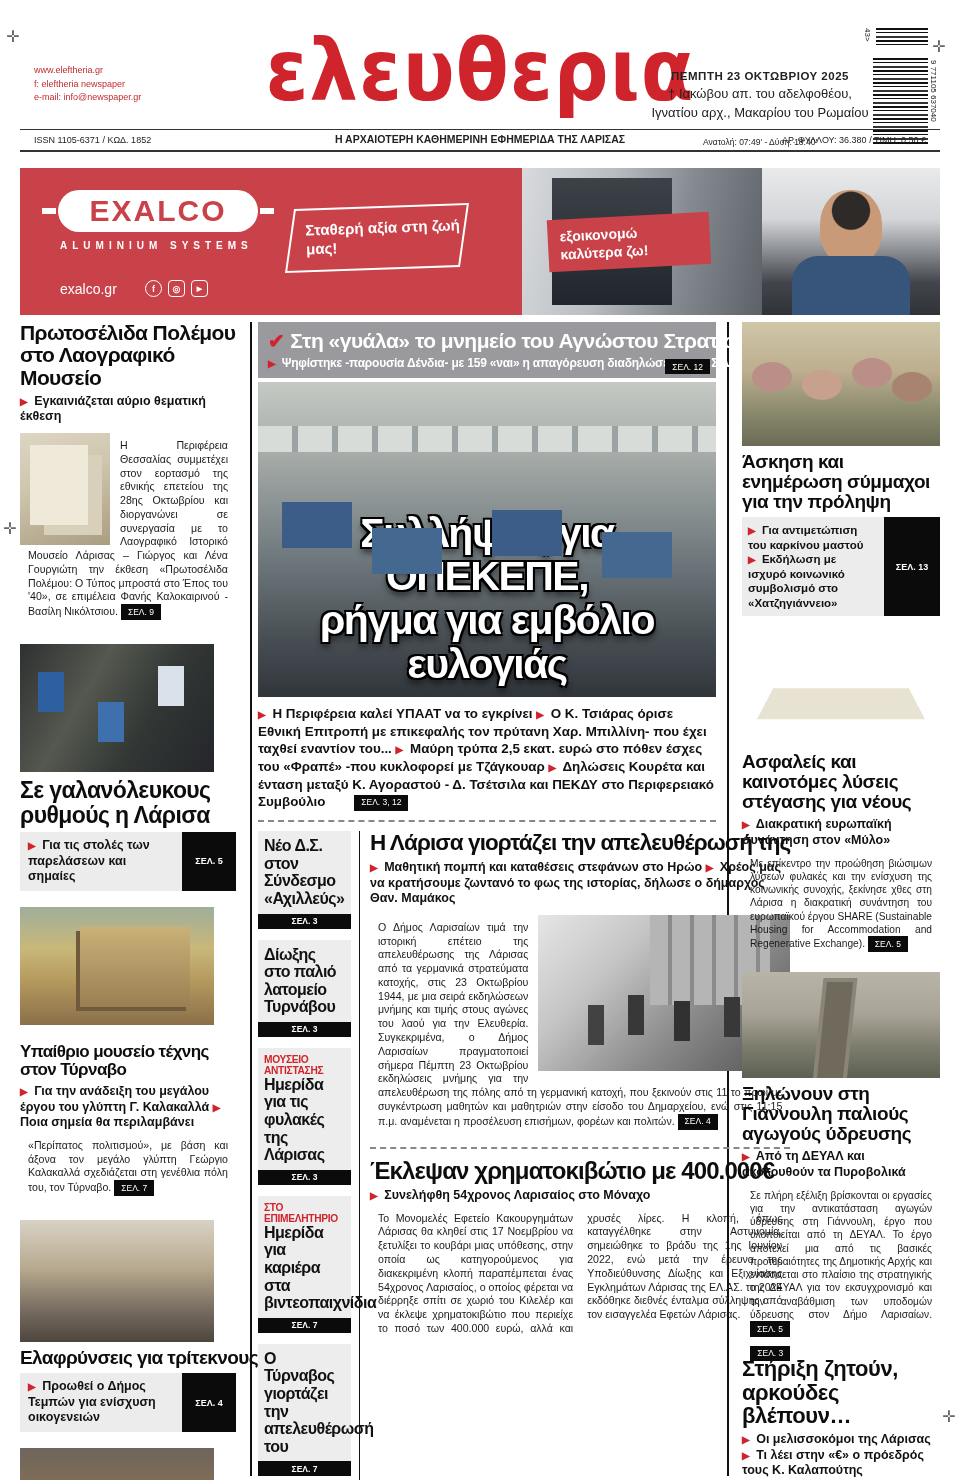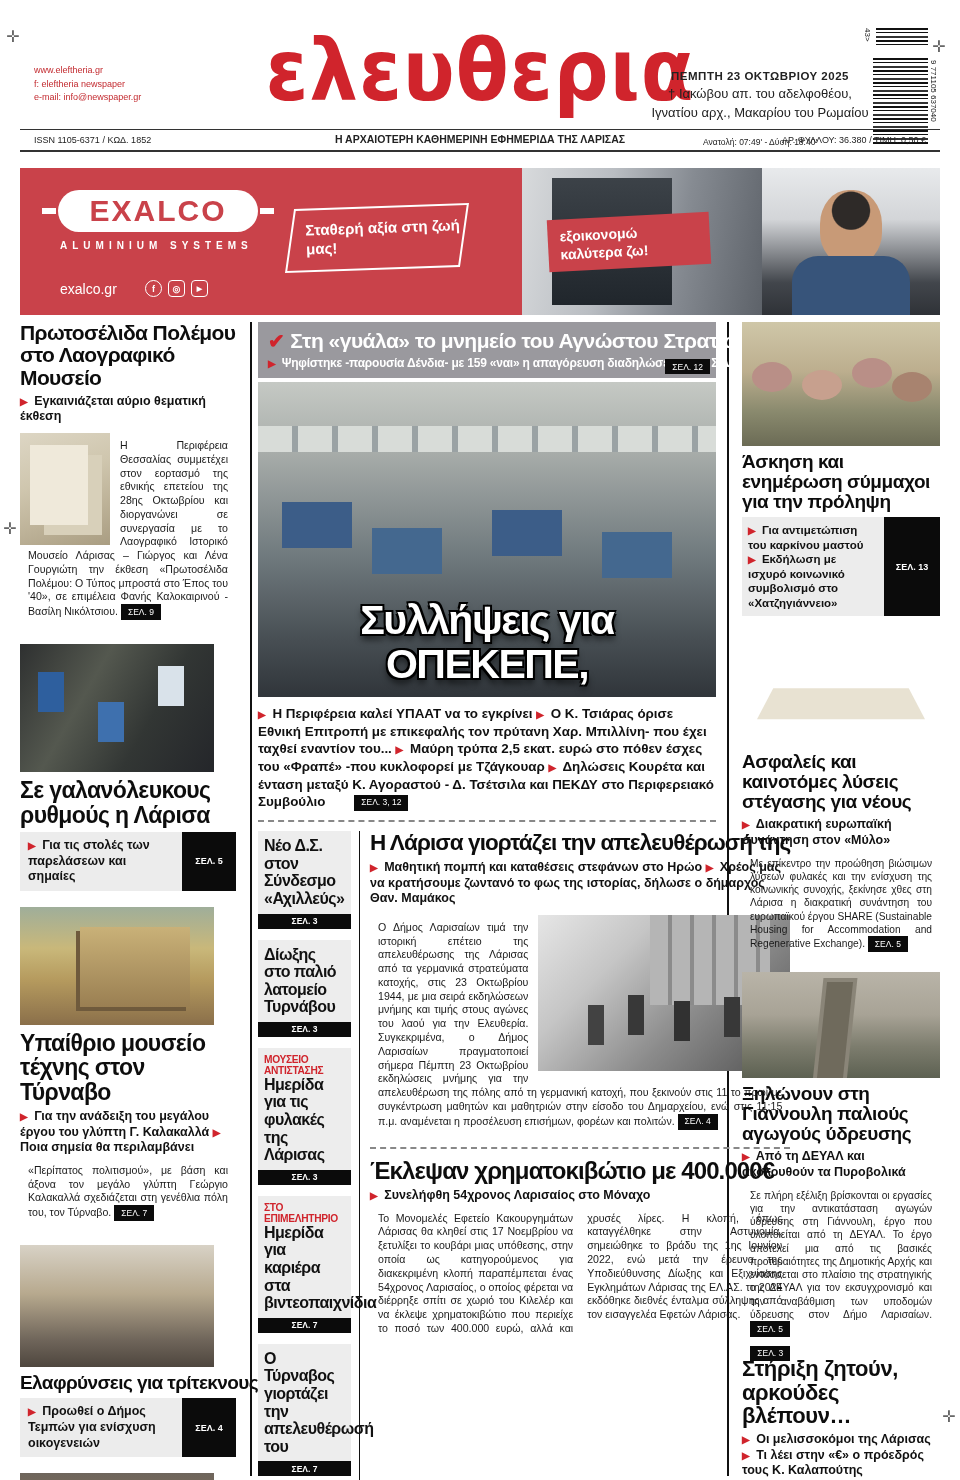--- a/index.html
+++ b/index.html
@@ -227,21 +227,21 @@
           <span>Για τις στολές των παρελάσεων και σημαίες</span>
         </div>
         <div class="bigbadge" style="width:54px">ΣΕΛ. 5</div>
       </div>
     </article>
 
     <div class="sp16"></div>
 
     <article>
       <div class="photo ph-house"></div>
-      <h2 class="hl l" style="font-size:23px;margin-top:6px">Υπαίθριο μουσείο τέχνης στον Τύρναβο</h2>
+      <h2 class="hl l" style="font-size:17px;margin-top:18px">Υπαίθριο μουσείο τέχνης στον Τύρναβο</h2>
       <div class="subline">
         <span class="arrow">▶</span>
         <span>Για την ανάδειξη του μεγάλου έργου του γλύπτη Γ. Καλακαλλά</span>
         <span class="arrow">▶</span>
         <span>Ποια σημεία θα περιλαμβάνει</span>
       </div>
       <p class="body"><span>«Περίπατος πολιτισμού», με βάση και άξονα τον μεγάλο γλύπτη Γεώργιο Καλακαλλά σχεδιάζεται στη γενέθλια πόλη του, τον Τύρναβο.</span>
         <span class="badge">ΣΕΛ. 7</span></p>
     </article>
 
@@ -276,20 +276,21 @@
       <div class="bs">
         <span class="arrow" style="color:#d0242c">▶</span>
         <span>Ψηφίστηκε -παρουσία Δένδια- με 159 «ναι» η απαγόρευση διαδηλώσεων στο Σύνταγμα</span>
       </div>
       <span class="badge">ΣΕΛ. 12</span>
     </div>
 
     <div class="photo ph-council">
       <div class="lead-title">
         <div>Συλλήψεις για ΟΠΕΚΕΠΕ,</div>
+        <div>ρήγμα για εμβόλιο ευλογιάς</div>
       </div>
     </div>
 
     <p class="lead-bullets">
       <span class="arrow">▶</span>
       <span>Η Περιφέρεια καλεί ΥΠΑΑΤ να το εγκρίνει</span>
       <span class="arrow">▶</span>
       <span>Ο Κ. Τσιάρας όρισε Εθνική Επιτροπή με επικεφαλής τον πρύτανη Χαρ. Μπιλλίνη- που έχει ταχθεί εναντίον του...</span>
       <span class="arrow">▶</span>
       <span>Μαύρη τρύπα 2,5 εκατ. ευρώ στο πόθεν έσχες του «Φραπέ» -που κυκλοφορεί με Τζάγκουαρ</span>

